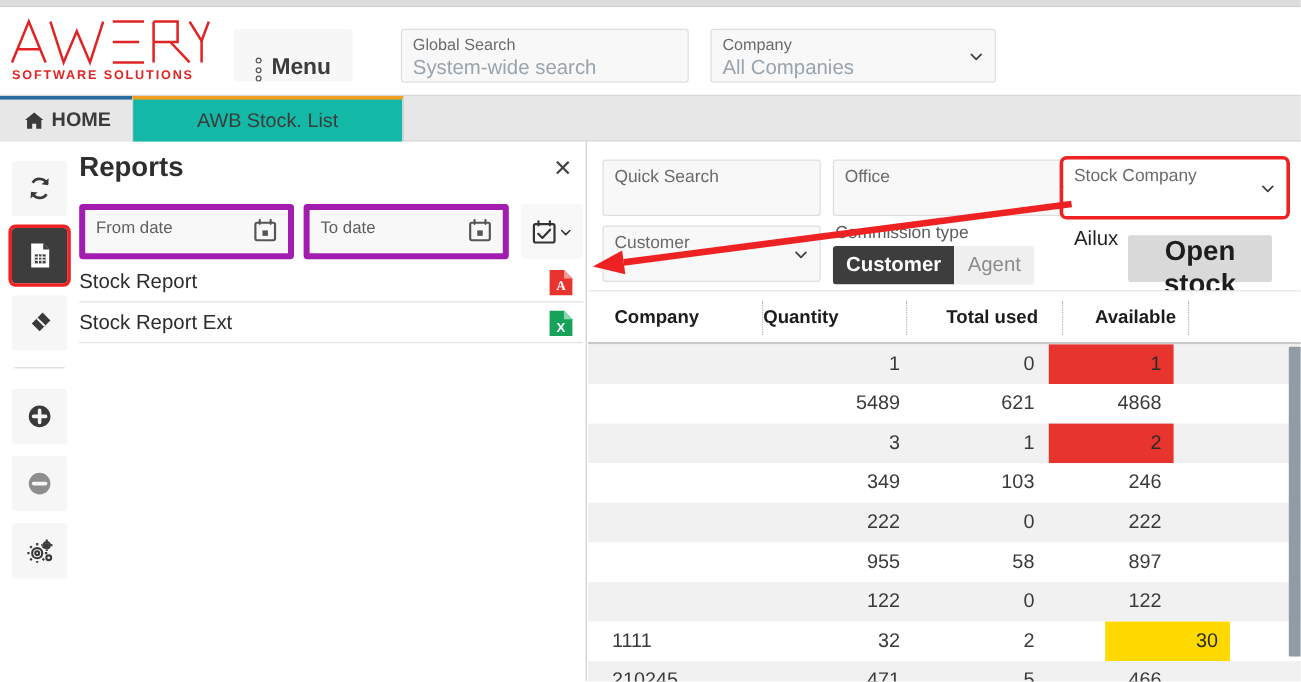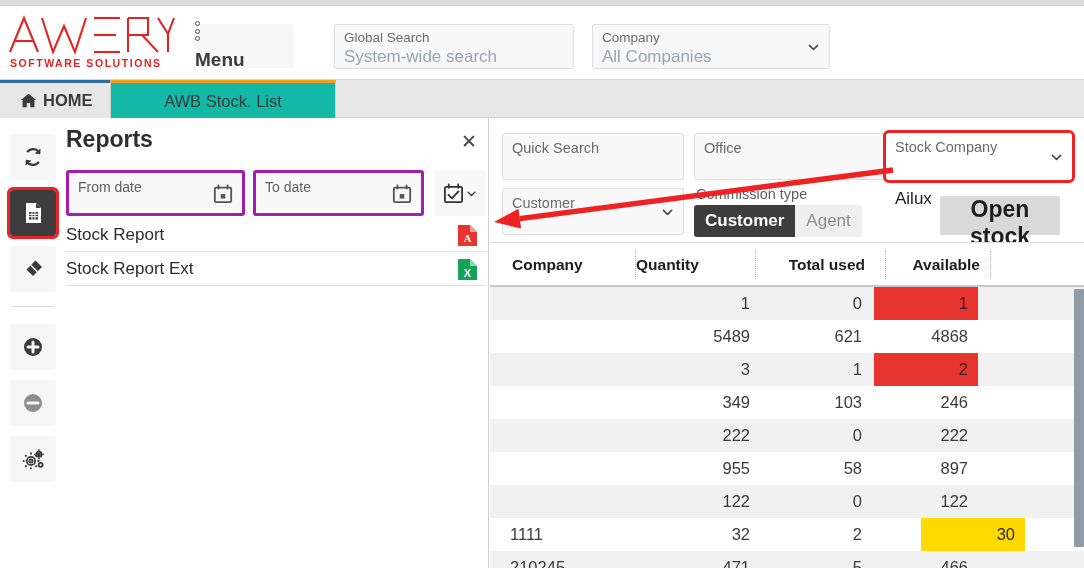--- a/index.html
+++ b/index.html
@@ -24,23 +24,22 @@
   }
   .logo { position: absolute; left: 8px; top: 8px; width: 170px; }
   .logo-mark { display: block; }
   .logo-sub {
     font-size: 10.5px; letter-spacing: 1.55px; color: #e02424;
     font-weight: 700; margin-top: 1px; padding-left: 2px;
   }
   .menu-btn {
     position: absolute; left: 195px; top: 18px; width: 99px; height: 44px;
     background: #f7f7f7; border-radius: 3px;
-    display: flex; align-items: flex-start; justify-content: center; gap: 8px;
+    display: flex; align-items: flex-end; justify-content: center; gap: 8px;
     cursor: pointer;
-    flex-direction: column;
   }
   .menu-dots { display: flex; flex-direction: column; gap: 2.5px; }
   .menu-dots i {
     display: block; width: 5px; height: 5px; border-radius: 50%;
     border: 1.2px solid #555; background: transparent;
   }
   .menu-label { font-size: 19px; font-weight: 700; color: #3c3c3c; }
 
   .field-box {
     position: absolute; background: #f8f8f8;
@@ -122,21 +121,21 @@
     font-size: 23px; font-weight: 600; color: #2e2e2e;
   }
   .rep-close {
     position: absolute; right: 8px; top: 12px;
     width: 22px; height: 22px; cursor: pointer;
     display: flex; align-items: center; justify-content: center;
     font-size: 19px; color: #444; line-height: 1;
   }
   .date-field {
     position: absolute; top: 52px; height: 46px;
-    background: #f8f8f8; border: 3px solid #a21caf; border-radius: 3px;
+    background: #f8f8f8; border: 5px solid #a21caf; border-radius: 3px;
   }
   .from-date { left: 0px; width: 179px; }
   .to-date { left: 187px; width: 171px; }
   .date-label {
     position: absolute; left: 9px; top: 6px;
     font-size: 14px; color: #5f5f5f;
   }
   .cal-ico {
     position: absolute; right: 9px; bottom: 9px;
     width: 20px; height: 20px; color: #555; cursor: pointer;

